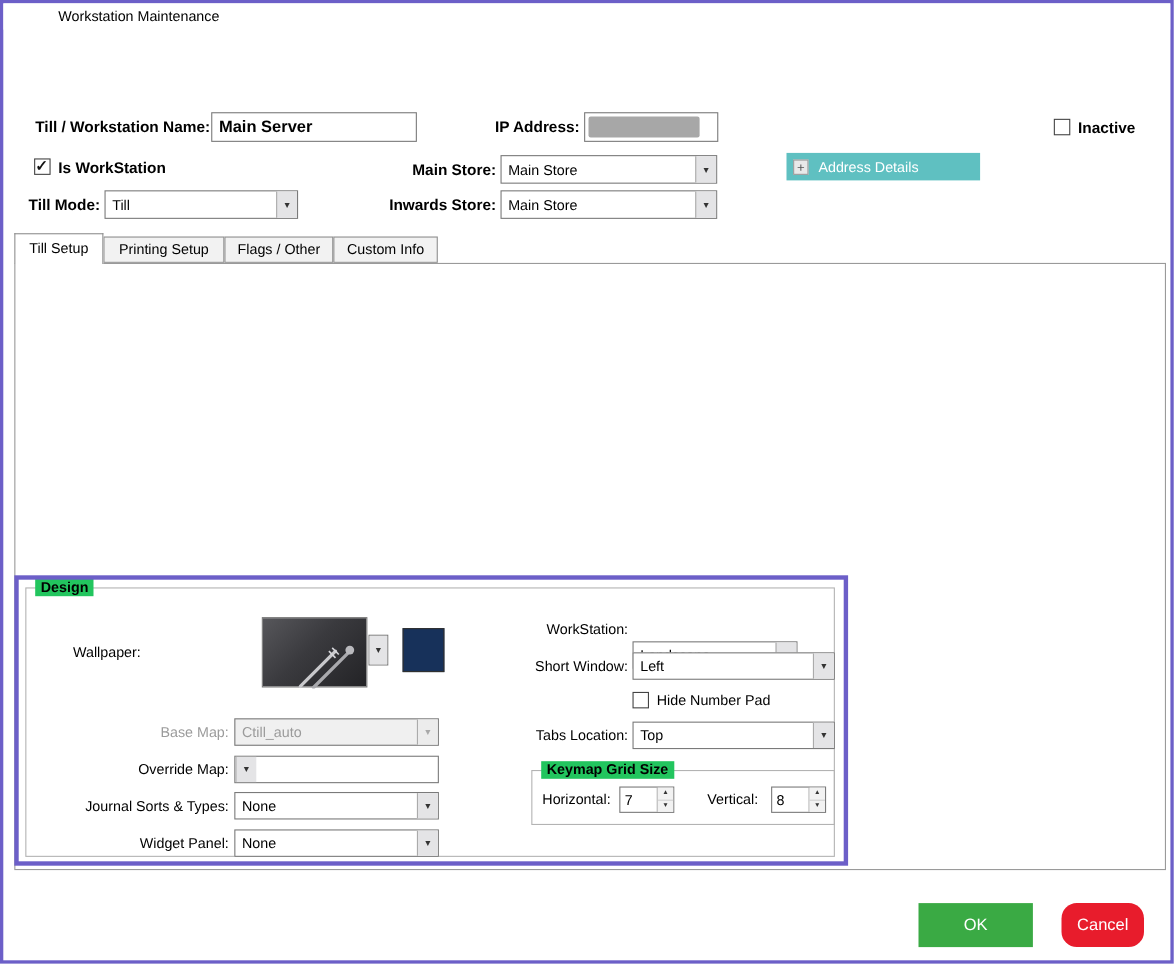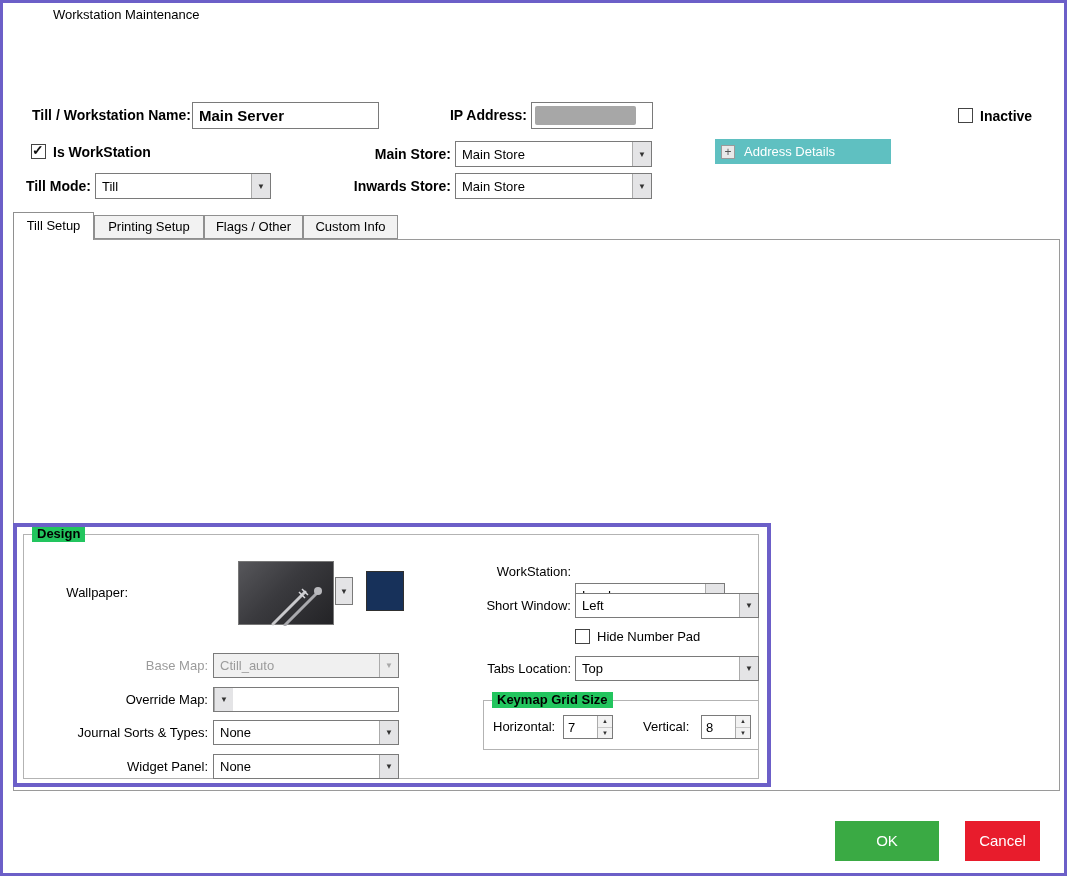--- a/index.html
+++ b/index.html
@@ -332,15 +332,15 @@
   <div class="lbl" style="left:640px;top:712px;z-index:5">Vertical:</div>
   <div class="spin" style="left:698px;top:712px;width:50px;height:24px;z-index:5">
     <span class="num">8</span>
     <span class="btns">
       <div>▲</div>
       <div>▼</div>
     </span>
   </div>
 
   <div class="btn" id="btn-ok" style="background: rgb(58, 170, 68);">OK</div>
-  <div class="btn" id="btn-cancel" style="background: rgb(232, 28, 44);">Cancel</div>
+  <div class="btn" id="btn-cancel" style="background: rgb(232, 28, 44); border-radius: 14px;">Cancel</div>
 
 </div>
 
 </body></html>

